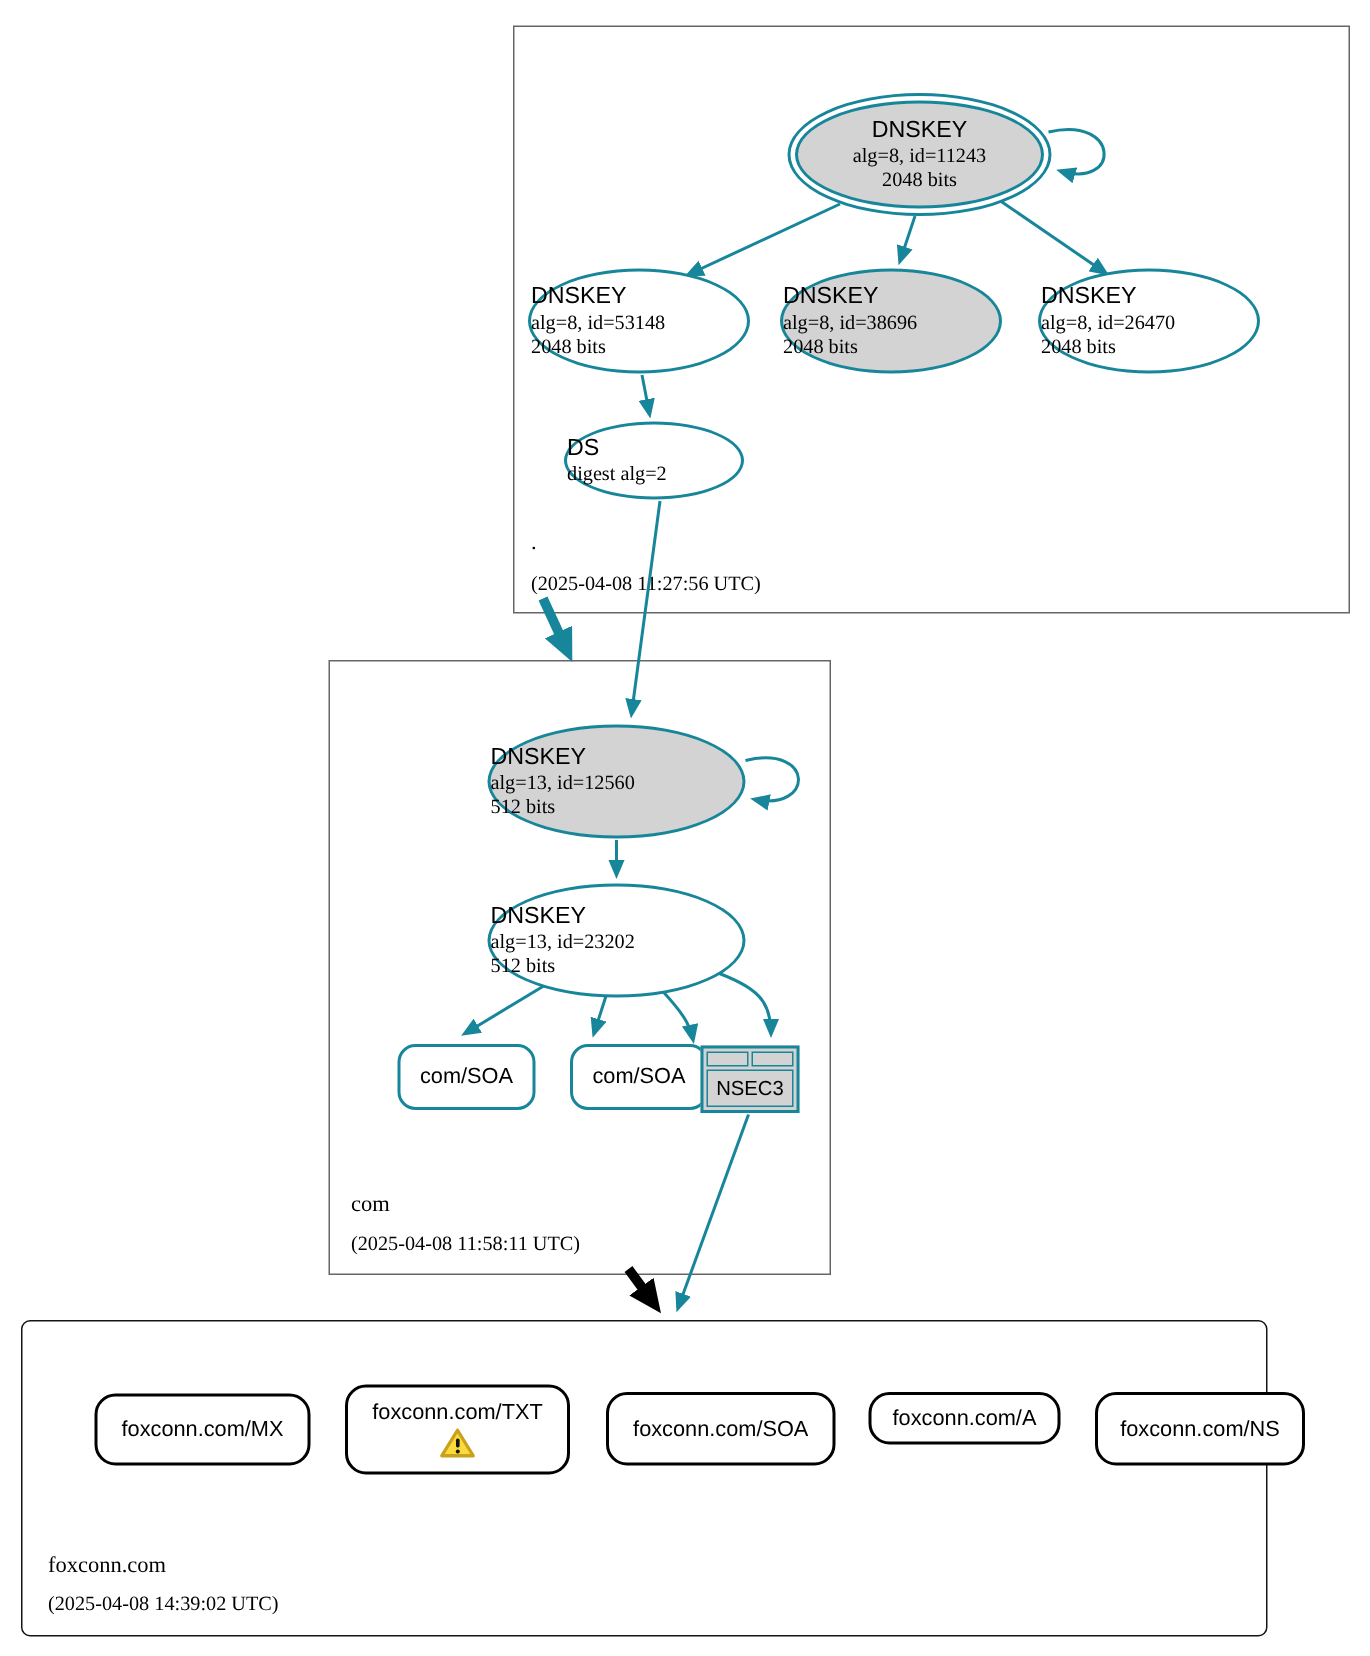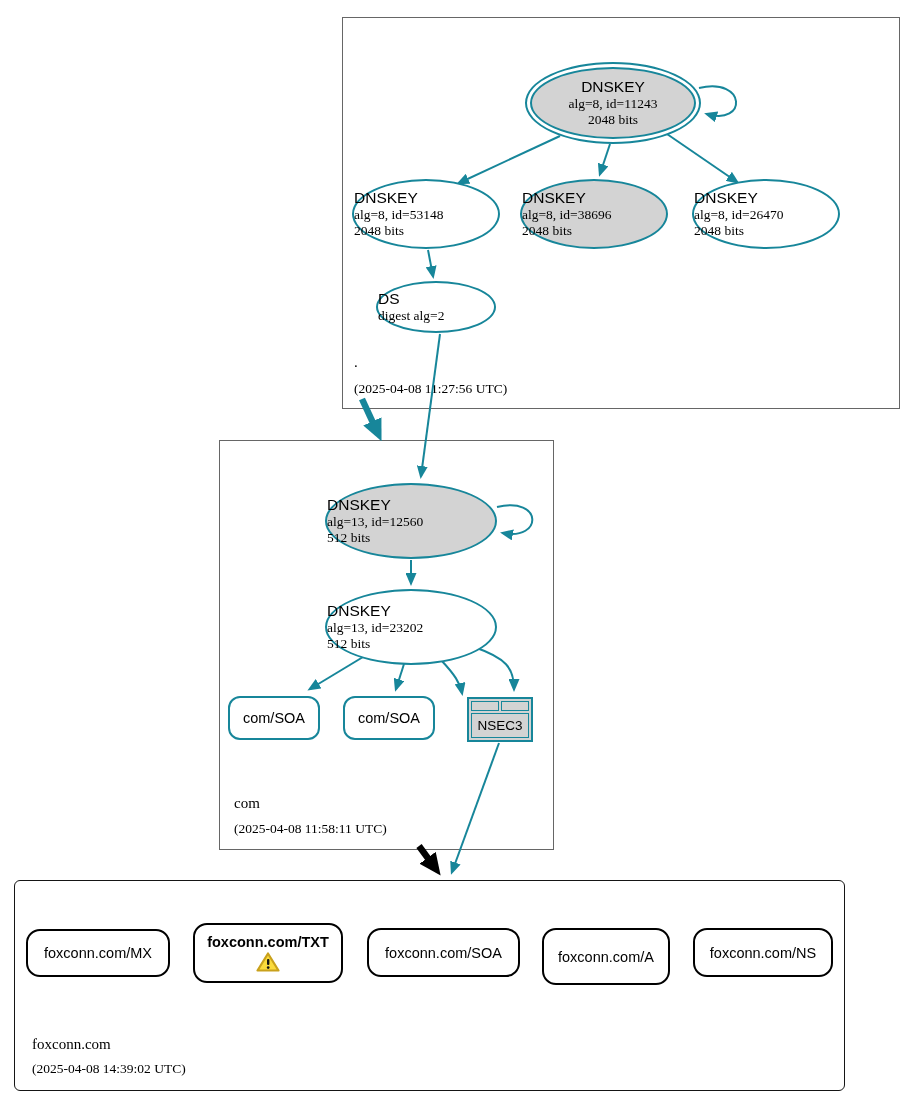--- a/index.html
+++ b/index.html
@@ -20,21 +20,21 @@
            text-align:center;box-sizing:border-box;}
   .ellipse.gray{background:var(--nodefill);}
   .double{padding:3px;background:#fff;}
   .double .inner{width:100%;height:100%;border:2.2px solid var(--teal);border-radius:50%;
            background:var(--nodefill);display:flex;flex-direction:column;align-items:center;
            justify-content:center;box-sizing:border-box;}
   .node-title{font:15.5px "Liberation Sans",sans-serif;line-height:1.15;}
   .node-sub{font:13.5px "Liberation Serif",serif;line-height:1.18;}
   .rrset{position:absolute;border:2px solid var(--teal);border-radius:12px;background:#fff;
          display:flex;flex-direction:column;align-items:center;justify-content:center;
-         font:14.5px "Liberation Sans",sans-serif;box-sizing:border-box;}
+         font:14.5px "Liberation Sans",sans-serif;box-sizing:border-box;margin-left:37px;}
   .rrset.insecure{border:2px solid #000;border-radius:14px;}
   .nsec3{position:absolute;border:2.6px solid var(--teal);background:var(--nodefill);
          box-sizing:border-box;display:flex;flex-direction:column;gap:2px;padding:2px;}
   .nsec3 .row1{display:flex;gap:2px;height:10px;}
   .nsec3 .cell{flex:1;border:1.4px solid var(--teal);background:var(--nodefill);box-sizing:border-box;}
   .nsec3 .lbl{flex:1;border:1.4px solid var(--teal);background:var(--nodefill);
          display:flex;align-items:center;justify-content:center;
          font:13.5px "Liberation Sans",sans-serif;box-sizing:border-box;}
   .warn{margin-top:1px;}
 </style>
@@ -146,32 +146,32 @@
       <div class="cell"></div>
       <div class="cell"></div>
     </div>
     <div class="lbl">NSEC3</div>
   </div>
 
   <div class="rrset insecure" style="left:26px;top:929px;width:144px;height:48px;">
     <span>foxconn.com/MX</span>
   </div>
 
-  <div class="rrset insecure" style="left:193px;top:923px;width:150px;height:60px;font-weight:bold;">
+  <div class="rrset insecure" style="left:193px;top:923px;width:150px;height:60px;">
     <span>foxconn.com/TXT</span>
     <svg class="warn" width="26" height="22" viewBox="0 0 26 22">
       <path d="M13 2.5 L23.5 19.5 L2.5 19.5 Z" fill="#fbdb3c" stroke="#c9a11c" stroke-width="2.2" stroke-linejoin="round"></path>
       <rect x="12" y="8" width="2.4" height="6" rx="1.1" fill="#141414"></rect>
       <circle cx="13.2" cy="16.6" r="1.35" fill="#141414"></circle>
     </svg>
   </div>
 
   <div class="rrset insecure" style="left:367px;top:928px;width:153px;height:49px;">
     <span>foxconn.com/SOA</span>
   </div>
-  <div class="rrset insecure" style="left:542px;top:928px;width:128px;height:57px;">
+  <div class="rrset insecure" style="left:542px;top:928px;width:128px;height:35px;">
     <span>foxconn.com/A</span>
   </div>
   <div class="rrset insecure" style="left:693px;top:928px;width:140px;height:49px;">
     <span>foxconn.com/NS</span>
   </div>
 
 </div>
 
 </body></html>

